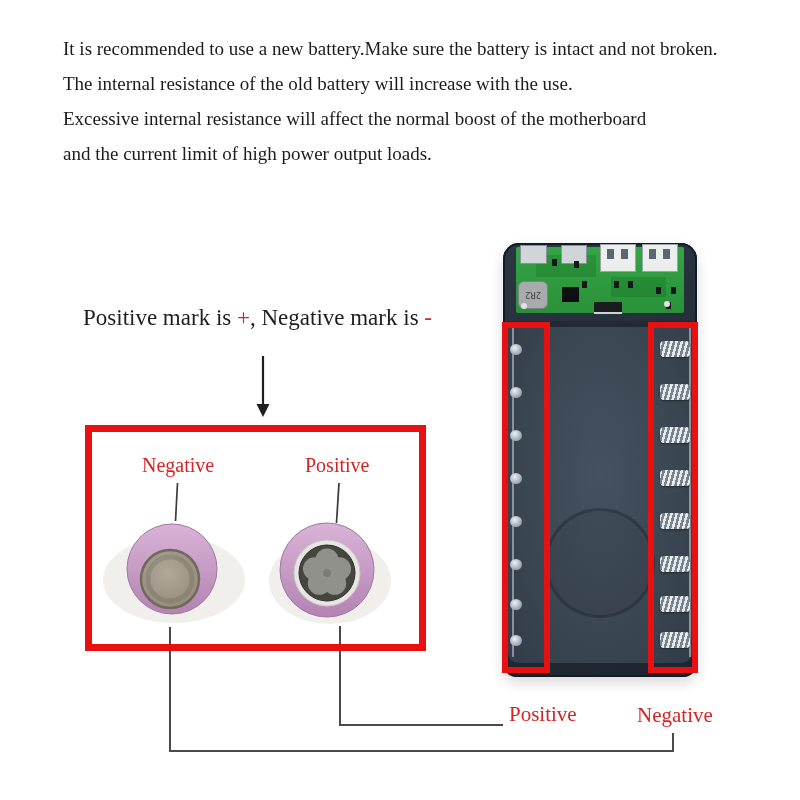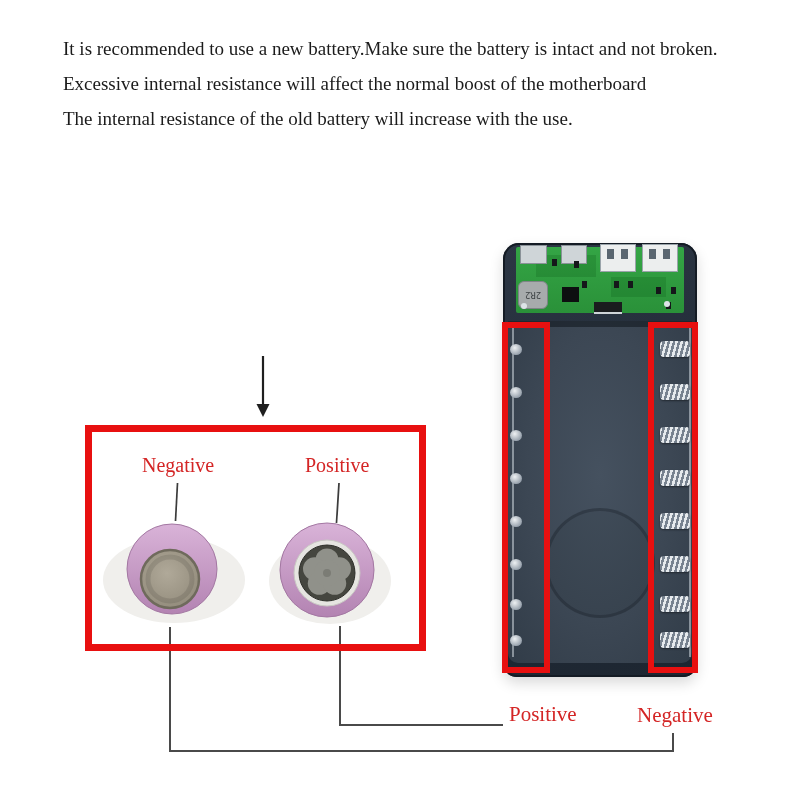--- a/index.html
+++ b/index.html
@@ -62,24 +62,26 @@
   .pb-pos{left:509px;top:702px;}
   .pb-neg{left:637px;top:703px;}
 </style>
 </head>
 <body>
 
 <div class="page">
 
   <section class="intro">
     <div class="intro-line">It is recommended to use a new battery.Make sure the battery is intact and not broken.</div>
+    <div class="intro-line">The internal resistance of the old battery will increase with the use.</div>
     <div class="intro-line">Excessive internal resistance will affect the normal boost of the motherboard</div>
-    <div class="intro-line">The internal resistance of the old battery will increase with the use.</div>
+    <div class="intro-line">and the current limit of high power output loads.</div>
   </section>
 
+  <div class="polarity-note"><span>Positive mark is </span><span class="red">+</span><span>, Negative mark is </span><span class="red">-</span></div>
 
   <svg class="overlay" viewBox="0 0 800 800">
     <defs>
       <linearGradient id="pg" x1="0" y1="0" x2="0" y2="1">
         <stop offset="0" stop-color="#d9b3d8"></stop>
           <stop offset="1" stop-color="#b383b2"></stop>
       </linearGradient>
       <radialGradient id="ng" cx="0.45" cy="0.4" r="0.75">
         <stop offset="0" stop-color="#b0a999"></stop>
           <stop offset="1" stop-color="#8e8777"></stop>

